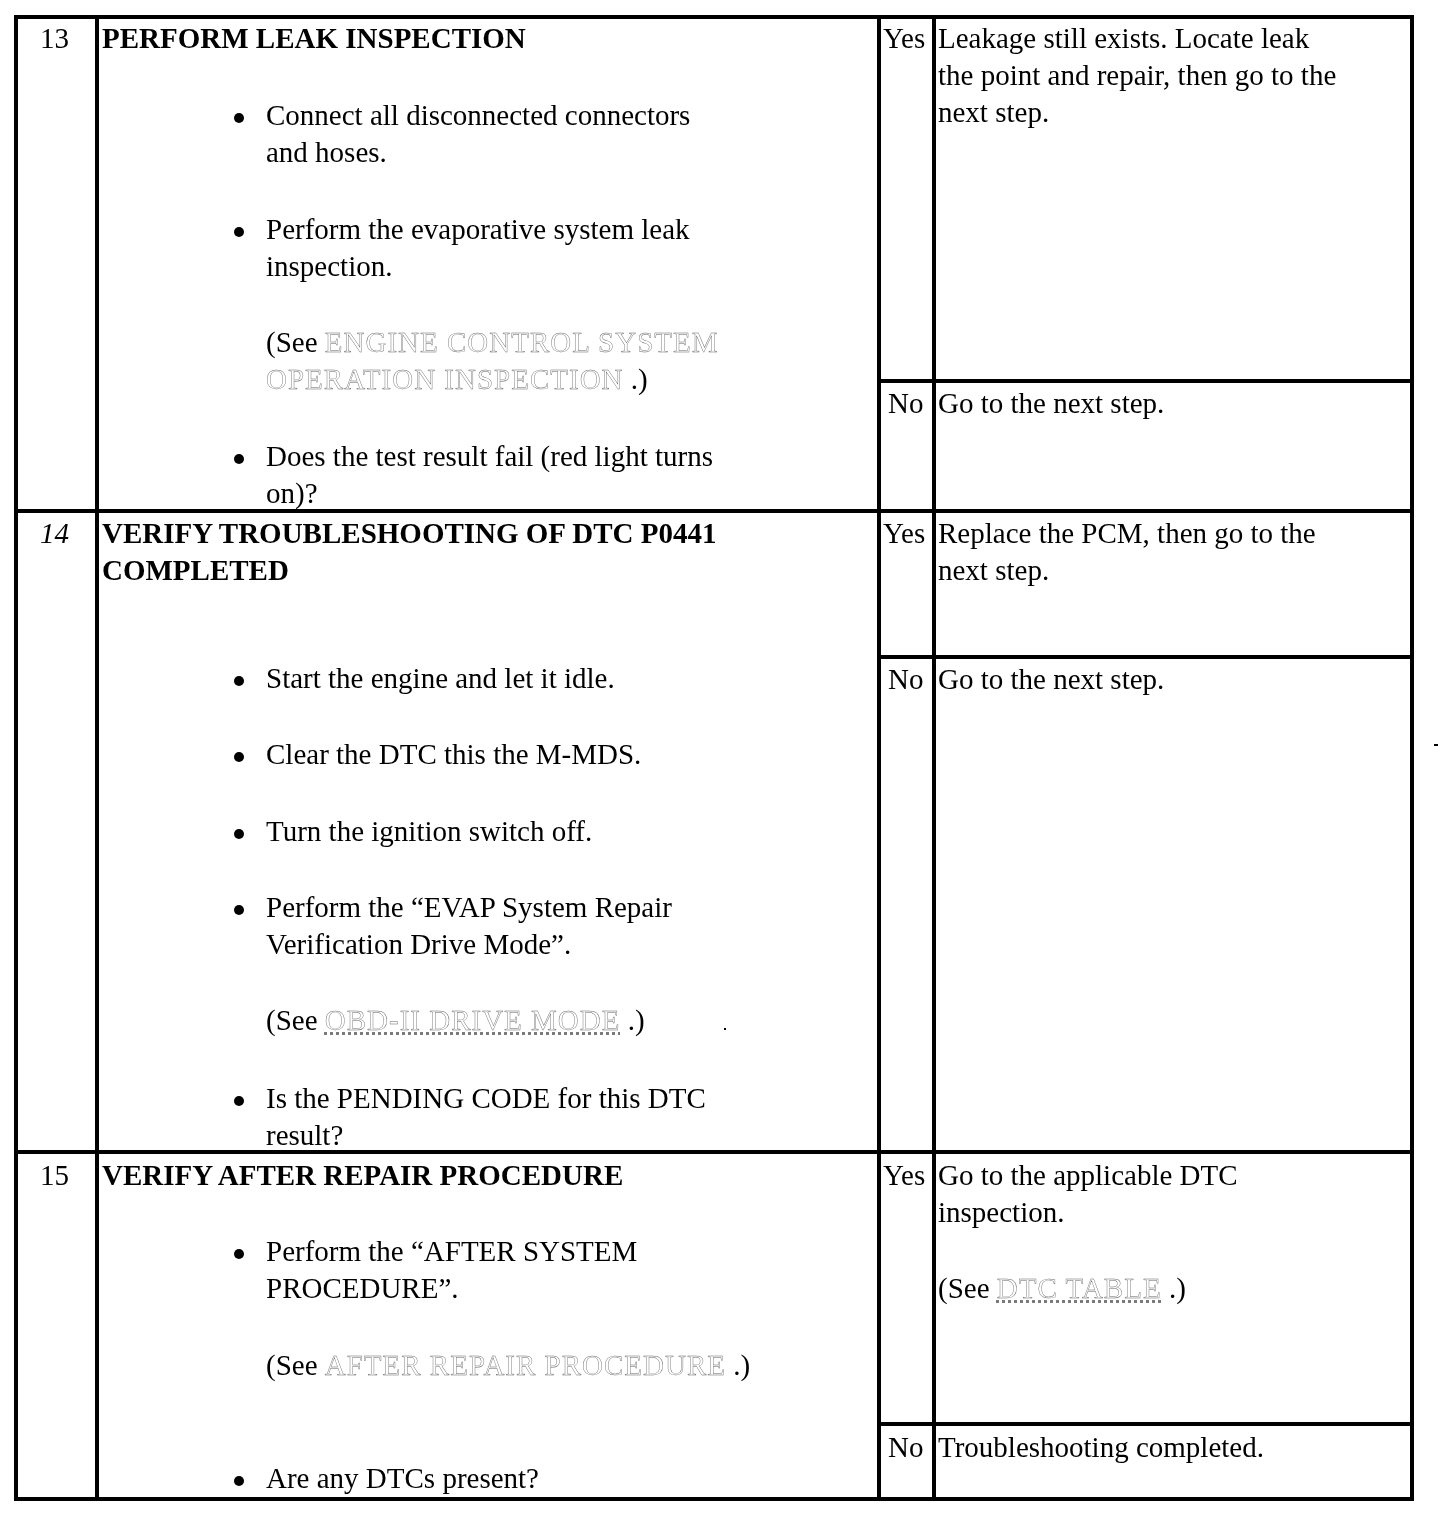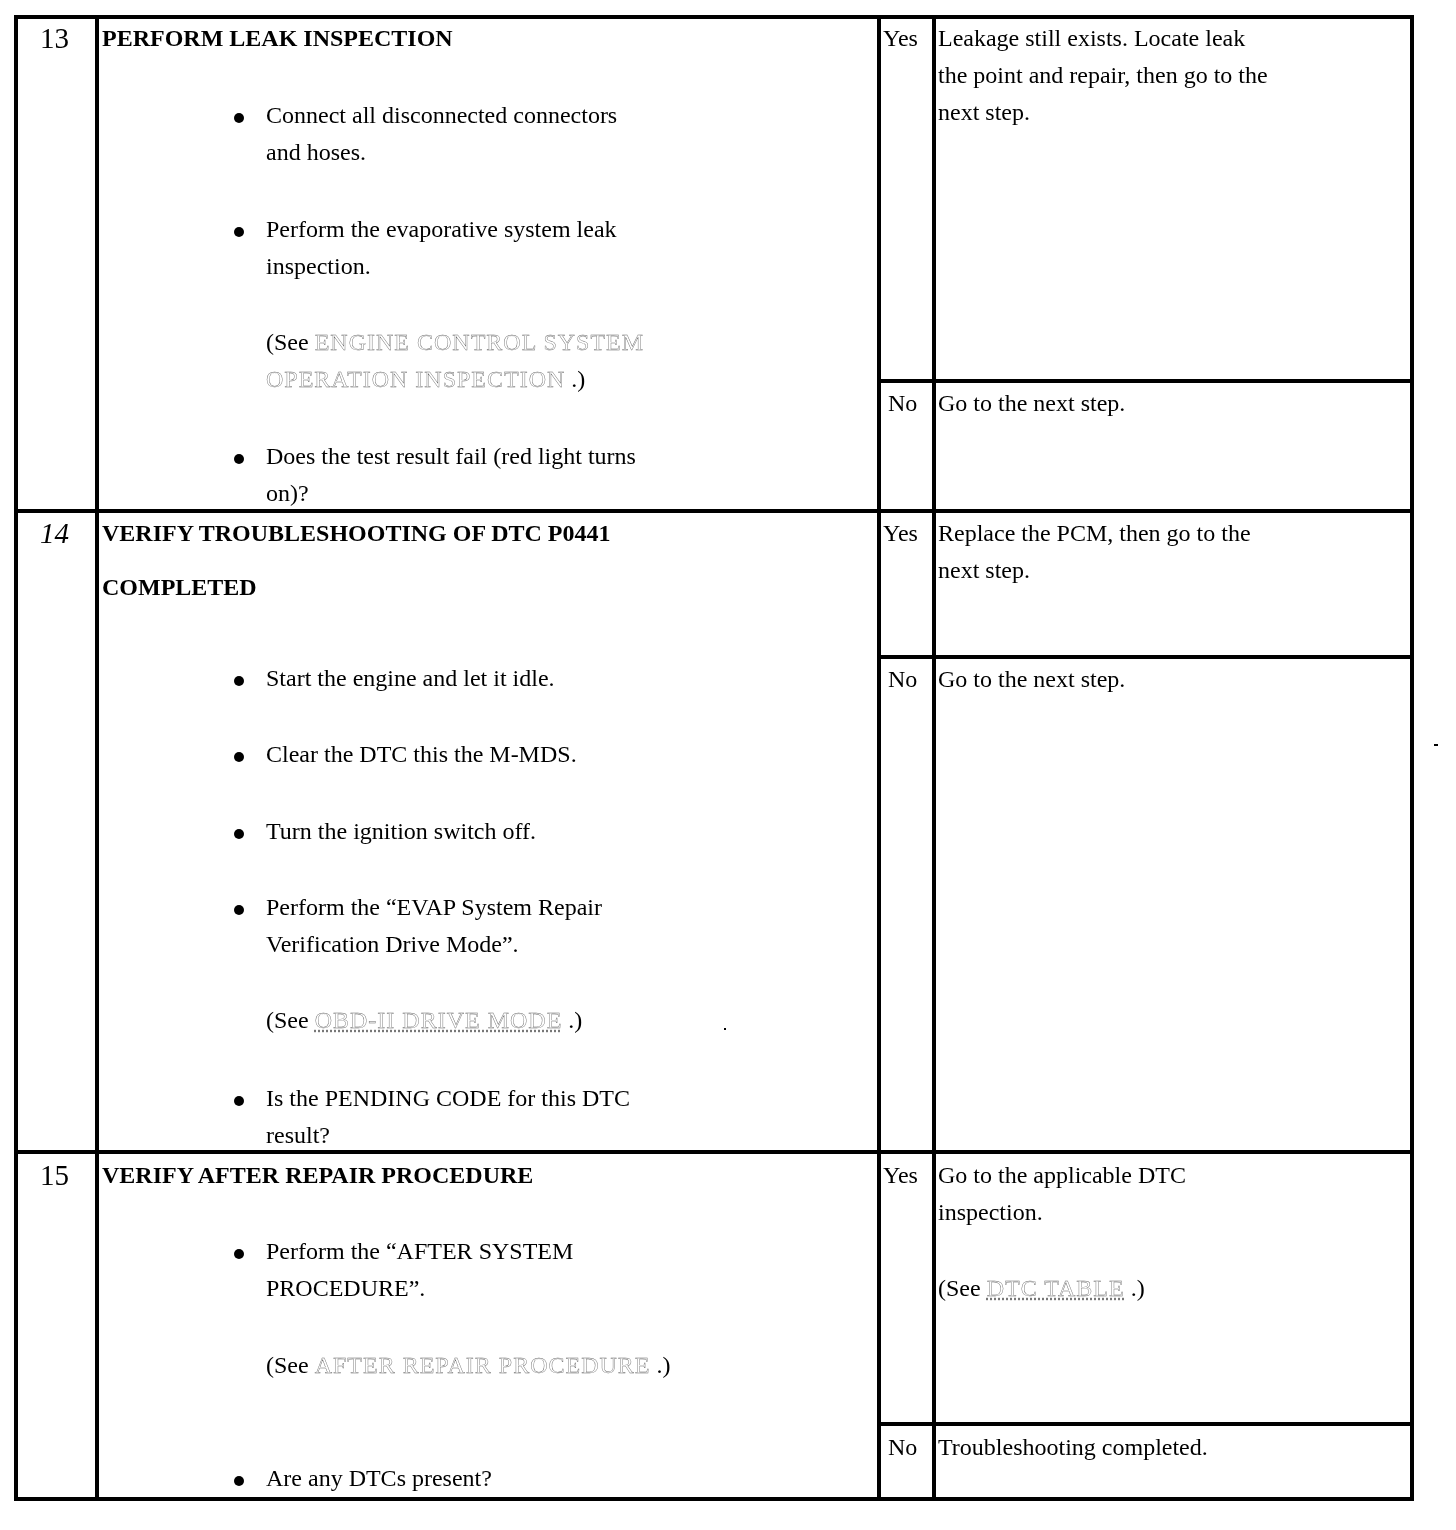--- a/index.html
+++ b/index.html
@@ -2,21 +2,21 @@
 <html><head>
 <meta charset="utf-8">
 <style>
   html, body { margin:0; padding:0; background:#ffffff; }
   body { width:1456px; height:1530px; position:relative; overflow:hidden;
          font-family:"Liberation Serif", "DejaVu Serif", serif; color:#000; }
   .tbl { position:absolute; left:14px; top:15px; width:1400px; height:1486px;
          border:4px solid #000; box-sizing:border-box; }
   .vline { position:absolute; background:#000; width:4px; }
   .hline { position:absolute; background:#000; height:4px; }
-  .txt { position:absolute; font-size:24px; line-height:37px; white-space:nowrap; }
+  .txt { position:absolute; font-size:29px; line-height:37px; white-space:nowrap; }
   .bold { font-weight:bold; }
   .num { font-size:29px; }
   .bullet { position:absolute; width:10px; height:10px; border-radius:50%; background:#000; }
   .link { color:#9a9a9a; letter-spacing:1px; font-family:"Liberation Serif", serif;
           -webkit-text-stroke:0.4px #666; color:#fff; }
   .link.ul { text-decoration:underline dotted #777;margin-top:36px; }
   .stray { position:absolute; background:#000; }
 </style>
 </head>
 <body>
@@ -62,21 +62,21 @@
   <div class="txt" style="left:938px; top:57px;">the point and repair, then go to the</div>
   <div class="txt" style="left:938px; top:94px;">next step.</div>
 
   <div class="txt" style="left:888px; top:385px;">No</div>
   <div class="txt" style="left:938px; top:385px;">Go to the next step.</div>
 </div>
 
 <div>
   <div class="txt num" style="left:40px; top:515px;font-style:italic;">14</div>
   <div class="txt bold" style="left:102px; top:515px;">VERIFY TROUBLESHOOTING OF DTC P0441</div>
-  <div class="txt bold" style="left:102px; top:552px;margin-top:17px;">COMPLETED</div>
+  <div class="txt bold" style="left:102px; top:552px;">COMPLETED</div>
 
   <span class="bullet" style="left:234px; top:676px;"></span>
   <div class="txt" style="left:266px; top:660px;">Start the engine and let it idle.</div>
 
   <span class="bullet" style="left:234px; top:752px;"></span>
   <div class="txt" style="left:266px; top:736px;">Clear the DTC this the M-MDS.</div>
 
   <span class="bullet" style="left:234px; top:829px;"></span>
   <div class="txt" style="left:266px; top:813px;">Turn the ignition switch off.</div>
 

